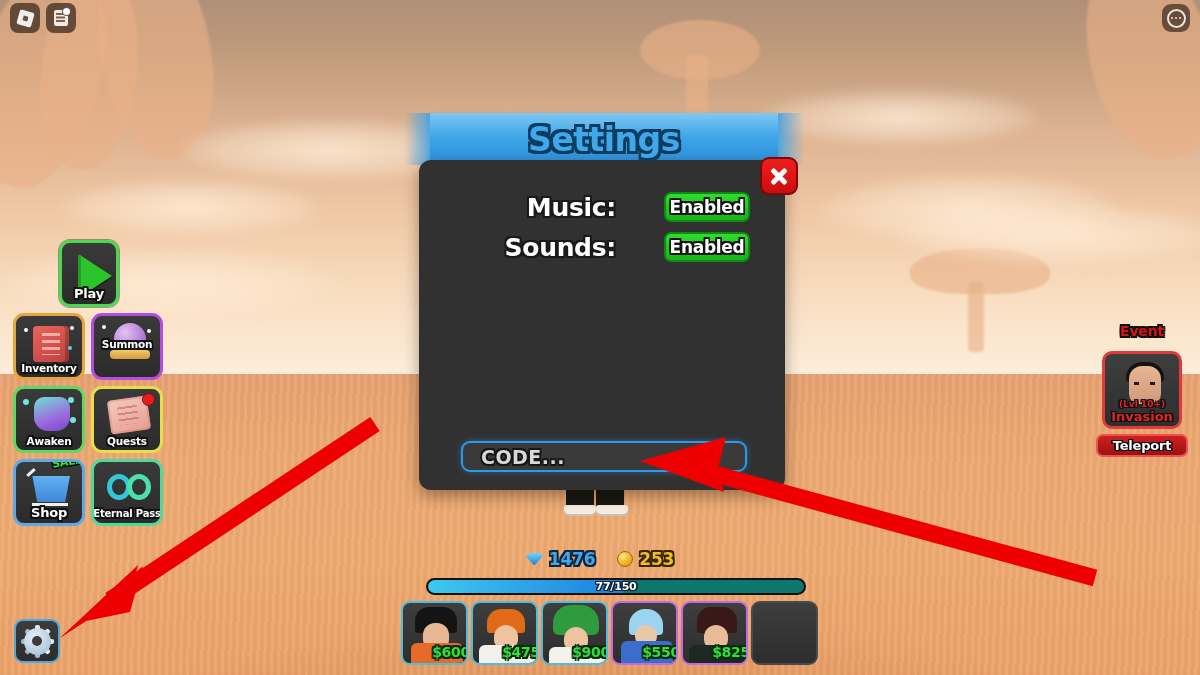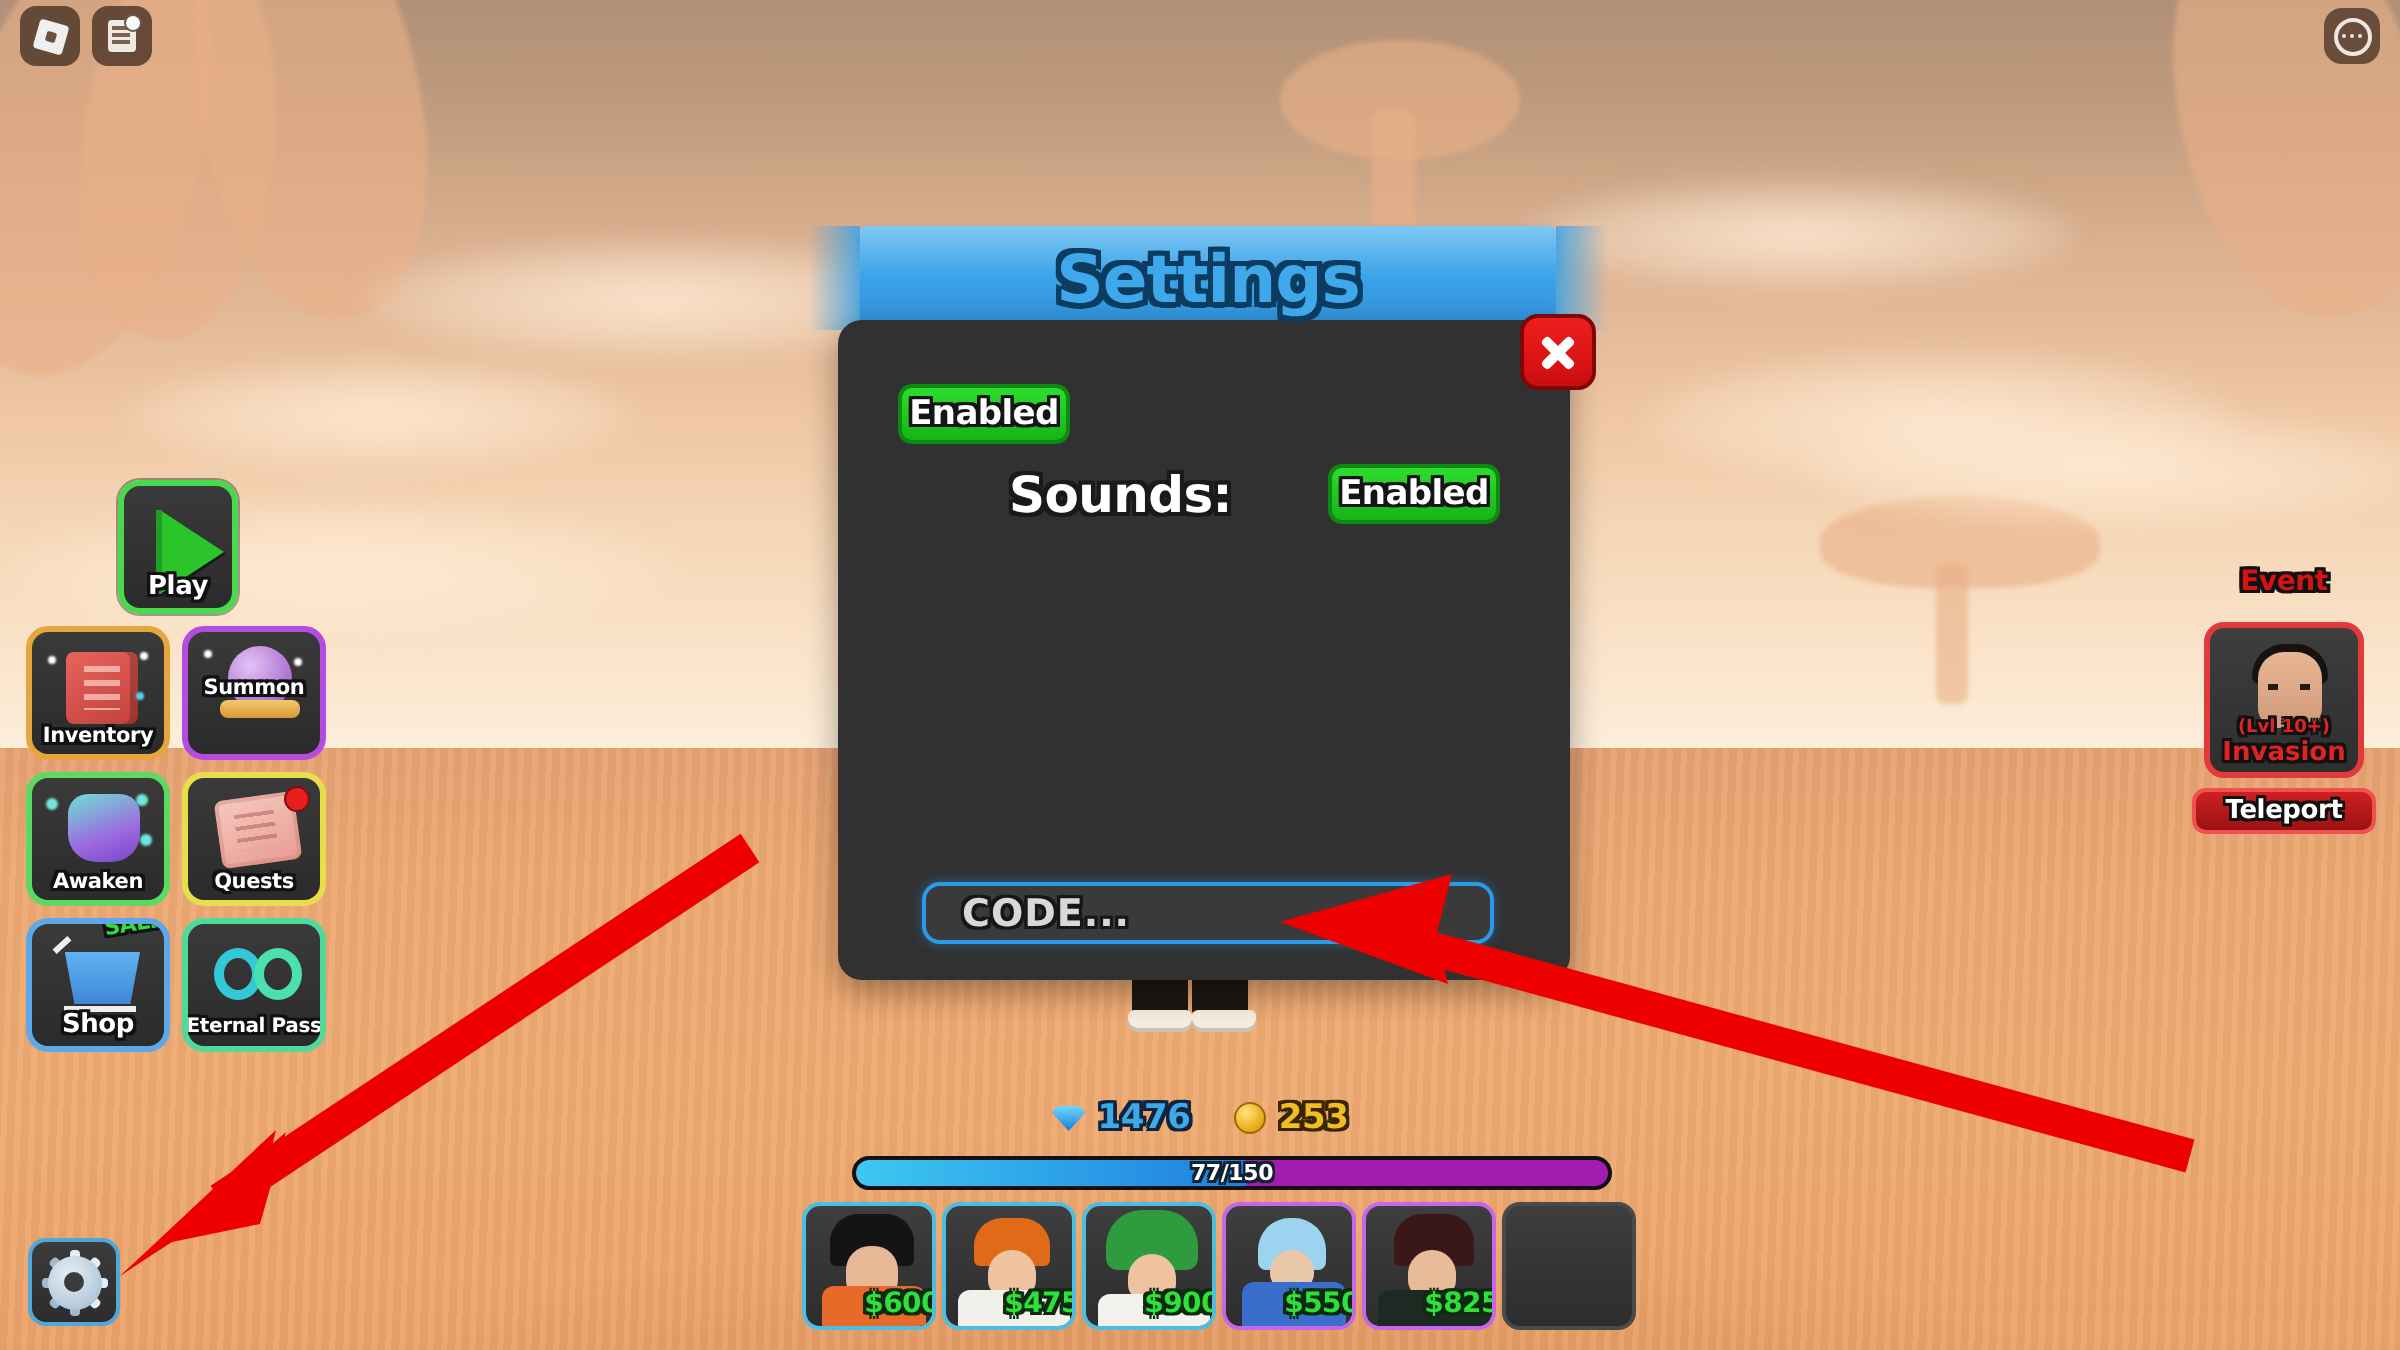--- a/index.html
+++ b/index.html
@@ -126,20 +126,21 @@
   .inf span{position:absolute;top:0;width:24px;height:26px;border-radius:50%;
     border:5px solid #3FD8C6;}
   .inf span:first-child{left:0;border-color:#32C8D8;}
   .inf span:last-child{right:0;border-color:#4BE0B0;}
 
   
   .event-wrap{ position:absolute; right:8px; top:283px; width:100px; text-align:center; }
   .event-title{
     font-size:14px; font-weight:bold; color:#D61313; letter-spacing:-.2px;
     text-shadow:-1.6px 0 #111,1.6px 0 #111,0 -1.6px #111,0 1.6px #111,-1.6px -1.6px #111,1.6px -1.6px #111,-1.6px 1.6px #111,1.6px 1.6px #111;
+    margin-top:40px;
   }
   .event-card{
     position:relative; margin:12px auto 0; width:80px; height:78px; border-radius:10px;
     background:linear-gradient(180deg,#3E3E3E,#2E2E2E); border:3px solid #E03A3A; overflow:hidden;
   }
   .ev-head{position:absolute;left:24px;top:12px;width:32px;height:38px;border-radius:13px 13px 10px 10px;
     background:linear-gradient(180deg,#E8B695,#D09A78);}
   .ev-hair{position:absolute;left:21px;top:8px;width:38px;height:20px;border-radius:16px 16px 4px 4px;background:#16120F;}
   .ev-eye{position:absolute;top:28px;width:5px;height:2.5px;background:#241a14;}
   .ev-text{
@@ -255,21 +256,21 @@
                 -1.7px -1.7px #10243E,1.7px -1.7px #10243E,-1.7px 1.7px #10243E,1.7px 1.7px #10243E;
   }
   .cur-gem .cur-val{ color:#3FA9E8; }
   .cur-coin .cur-val{
     color:#F0BD24;
     text-shadow:-1.7px 0 #3A2500,1.7px 0 #3A2500,0 -1.7px #3A2500,0 1.7px #3A2500,
                 -1.7px -1.7px #3A2500,1.7px -1.7px #3A2500,-1.7px 1.7px #3A2500,1.7px 1.7px #3A2500;
   }
   .xpbar{
     position:absolute; left:426px; top:578px; width:380px; height:17px;
-    background:#a21caf; border-radius:9px; border:2px solid #111;
+    background:#0f766e; border-radius:9px; border:2px solid #111;
     overflow:hidden;
   }
   .xpfill{
     position:absolute;left:0;top:0;bottom:0;width:52%;
     background:linear-gradient(90deg,#3EC8F0,#1E7FE0);
     border-radius:9px 3px 3px 9px;
   }
   .xptext{
     position:absolute; left:0; right:0; top:0; bottom:0; z-index:3;
     display:flex; align-items:center; justify-content:center;
@@ -459,20 +460,21 @@
     <div class="teleport">Teleport</div>
   </div>
 
   <div class="banner">
     <div class="banner-title">Settings</div>
   </div>
 
   <div class="panel">
 
     <div class="srow srow-1">
+      <div class="slabel">Music:</div>
       <div class="toggle">Enabled</div>
     </div>
 
     <div class="srow srow-2">
       <div class="slabel">Sounds:</div>
       <div class="toggle">Enabled</div>
     </div>
 
     <div class="code-field">
       <span class="code-ph">CODE...</span>

